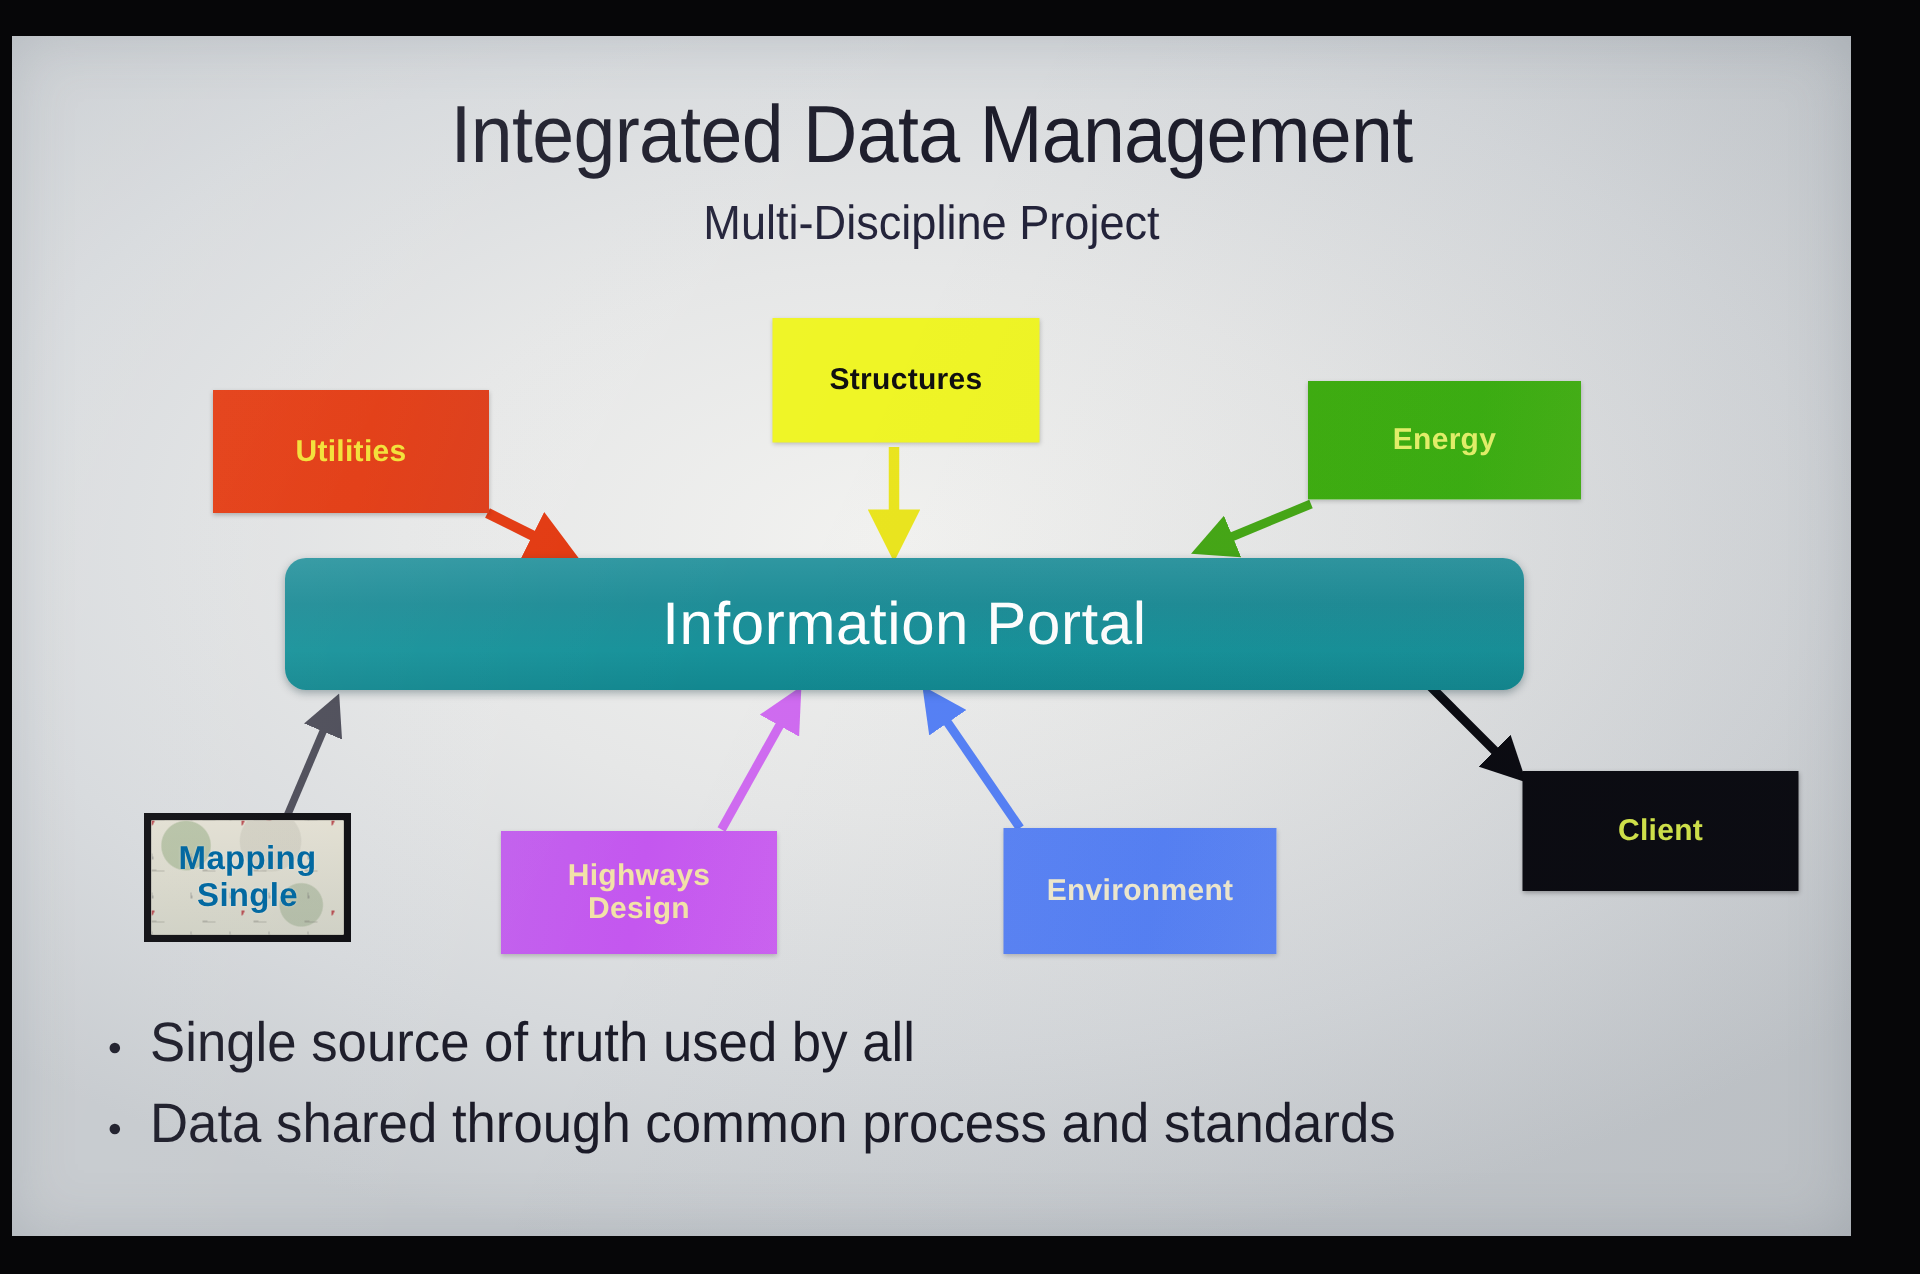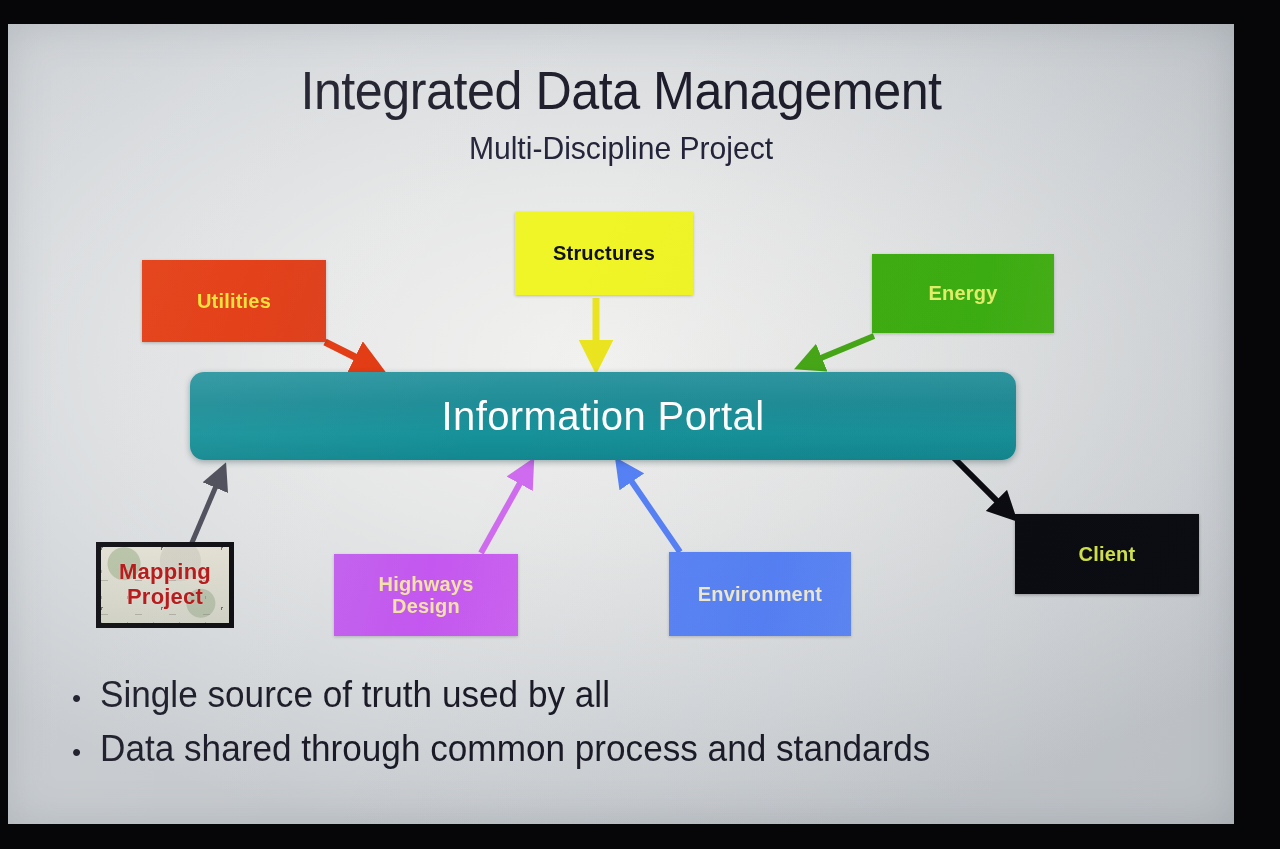--- a/index.html
+++ b/index.html
@@ -113,21 +113,21 @@
     font-size: 40px;
     font-weight: 400;
     letter-spacing: 0.4px;
     box-shadow: 0 2px 6px rgba(10,40,48,0.35);
     transform: scaleX(1);
   }
 
   .node-mapping {
     left: 88px; top: 518px; width: 138px; height: 86px;
     border: 5px solid #0b0b0f;
-    color: #b91c1c;
+    color: #0369a1;
     font-size: 22px;
     flex-direction: column;
     background-color: #d8d5c7;
     text-shadow: 0 0 2px rgba(255,255,255,0.35);
   }
   .map-texture {
     position: absolute;
     inset: 0;
     background-color: #dcdacb;
     background-image:
@@ -283,21 +283,21 @@
       <span>Energy</span>
     </div>
 
     <div class="node node-portal">
       <span>Information Portal</span>
     </div>
 
     <div class="node node-mapping">
       <span class="map-texture"></span>
       <span class="map-label">Mapping</span>
-      <span class="map-label">Project</span>
+      <span class="map-label">Single</span>
     </div>
 
     <div class="node node-highways">
       <span>Highways</span>
       <span>Design</span>
     </div>
 
     <div class="node node-environment">
       <span>Environment</span>
     </div>

